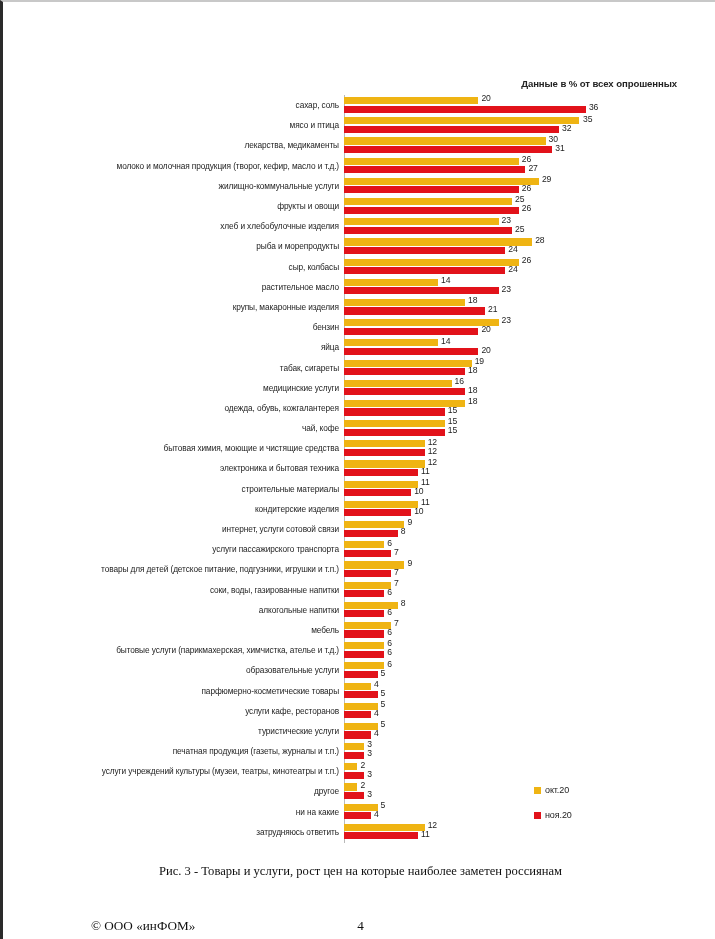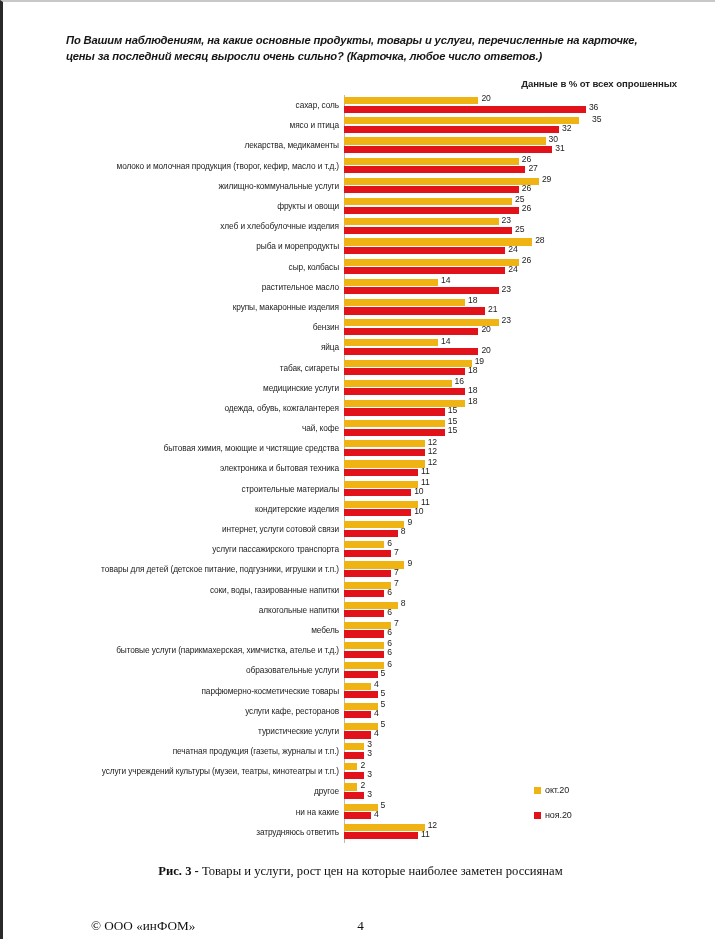--- a/index.html
+++ b/index.html
@@ -124,59 +124,58 @@
   #caption {
     position: absolute;
     left: 0;
     top: 862px;
     width: 715px;
     text-align: center;
     font-family: "Liberation Serif", serif;
     font-size: 12.6px;
     color: #101010;
   }
-  #caption .fig-no { font-weight: bold; }
+  #caption .fig-no { font-weight: normal; }
   #footer {
     position: absolute;
     left: 0;
     top: 916px;
     width: 715px;
     height: 20px;
     font-family: "Liberation Serif", serif;
     font-size: 13.2px;
     color: #101010;
   }
   #footer .copy { position: absolute; left: 88px; top: 0; }
   #footer .pageno { position: absolute; left: 0; top: 0; width: 715px; text-align: center; }
 </style>
 </head>
 <body>
 
 <div id="page">
 
-  <div class="question">По Вашим наблюдениям, на какие основные продукты, товары и услуги, перечисленные на карточке, цены за последний месяц выросли очень сильно? (Карточка, любое число ответов.)</div>
   <div class="subtitle">Данные в % от всех опрошенных</div>
 
   <div id="plot">
     <div class="axis-line"></div>
     <div id="rows">
         <div class="row">
           <div class="cat-label">сахар, соль</div>
           <div class="bars">
             <div class="bar oct" style="width: 134.4px; background: rgb(239, 180, 19);"></div>
             <div class="bar-val oct" style="left: 137.4px;">20</div>
             <div class="bar nov" style="width: 241.92px; background: rgb(226, 18, 26);"></div>
             <div class="bar-val nov" style="left: 244.92px;">36</div>
           </div>
         </div>
         <div class="row">
           <div class="cat-label">мясо и птица</div>
           <div class="bars">
             <div class="bar oct" style="width: 235.2px; background: rgb(239, 180, 19);"></div>
-            <div class="bar-val oct" style="left: 248px;">35</div>
+            <div class="bar-val oct" style="left: 239px;">35</div>
             <div class="bar nov" style="width: 215.04px; background: rgb(226, 18, 26);"></div>
             <div class="bar-val nov" style="left: 218.04px;">32</div>
           </div>
         </div>
         <div class="row">
           <div class="cat-label">лекарства, медикаменты</div>
           <div class="bars">
             <div class="bar oct" style="width: 201.6px; background: rgb(239, 180, 19);"></div>
             <div class="bar-val oct" style="left: 204.6px;">30</div>
             <div class="bar nov" style="width: 208.32px; background: rgb(226, 18, 26);"></div>

